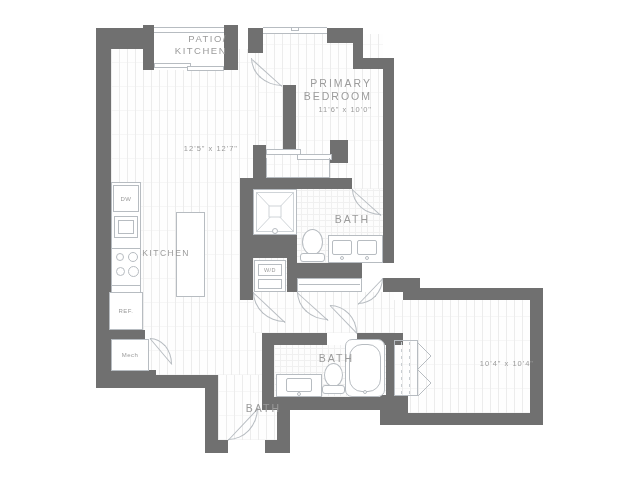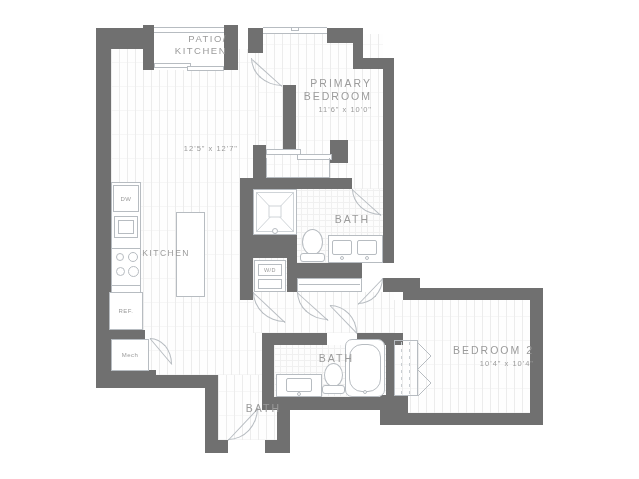--- a/index.html
+++ b/index.html
@@ -190,18 +190,17 @@
   <div class="label kit" style="left:126px;top:248px;width:64px">KITCHEN</div>
 
   <div class="label room-name" style="left:272px;top:77px;width:100px">PRIMARY</div>
   <div class="label room-name" style="left:272px;top:90px;width:100px">BEDROOM</div>
   <div class="label room-dims" style="left:272px;top:105px;width:100px">11'6" x 10'0"</div>
 
   <div class="label room-name" style="left:310px;top:213px;width:60px">BATH</div>
 
   <div class="label room-name" style="left:294px;top:352px;width:60px">BATH</div>
 
-  <div class="label room-name" style="left:414px;top:344px;width:120px">BEDROOM 2</div>
   <div class="label room-dims" style="left:414px;top:359px;width:120px">10'4" x 10'4"</div>
 
   <div class="label room-name" style="left:221px;top:402px;width:60px">BATH</div>
 
 </div>
 
 </body></html>

